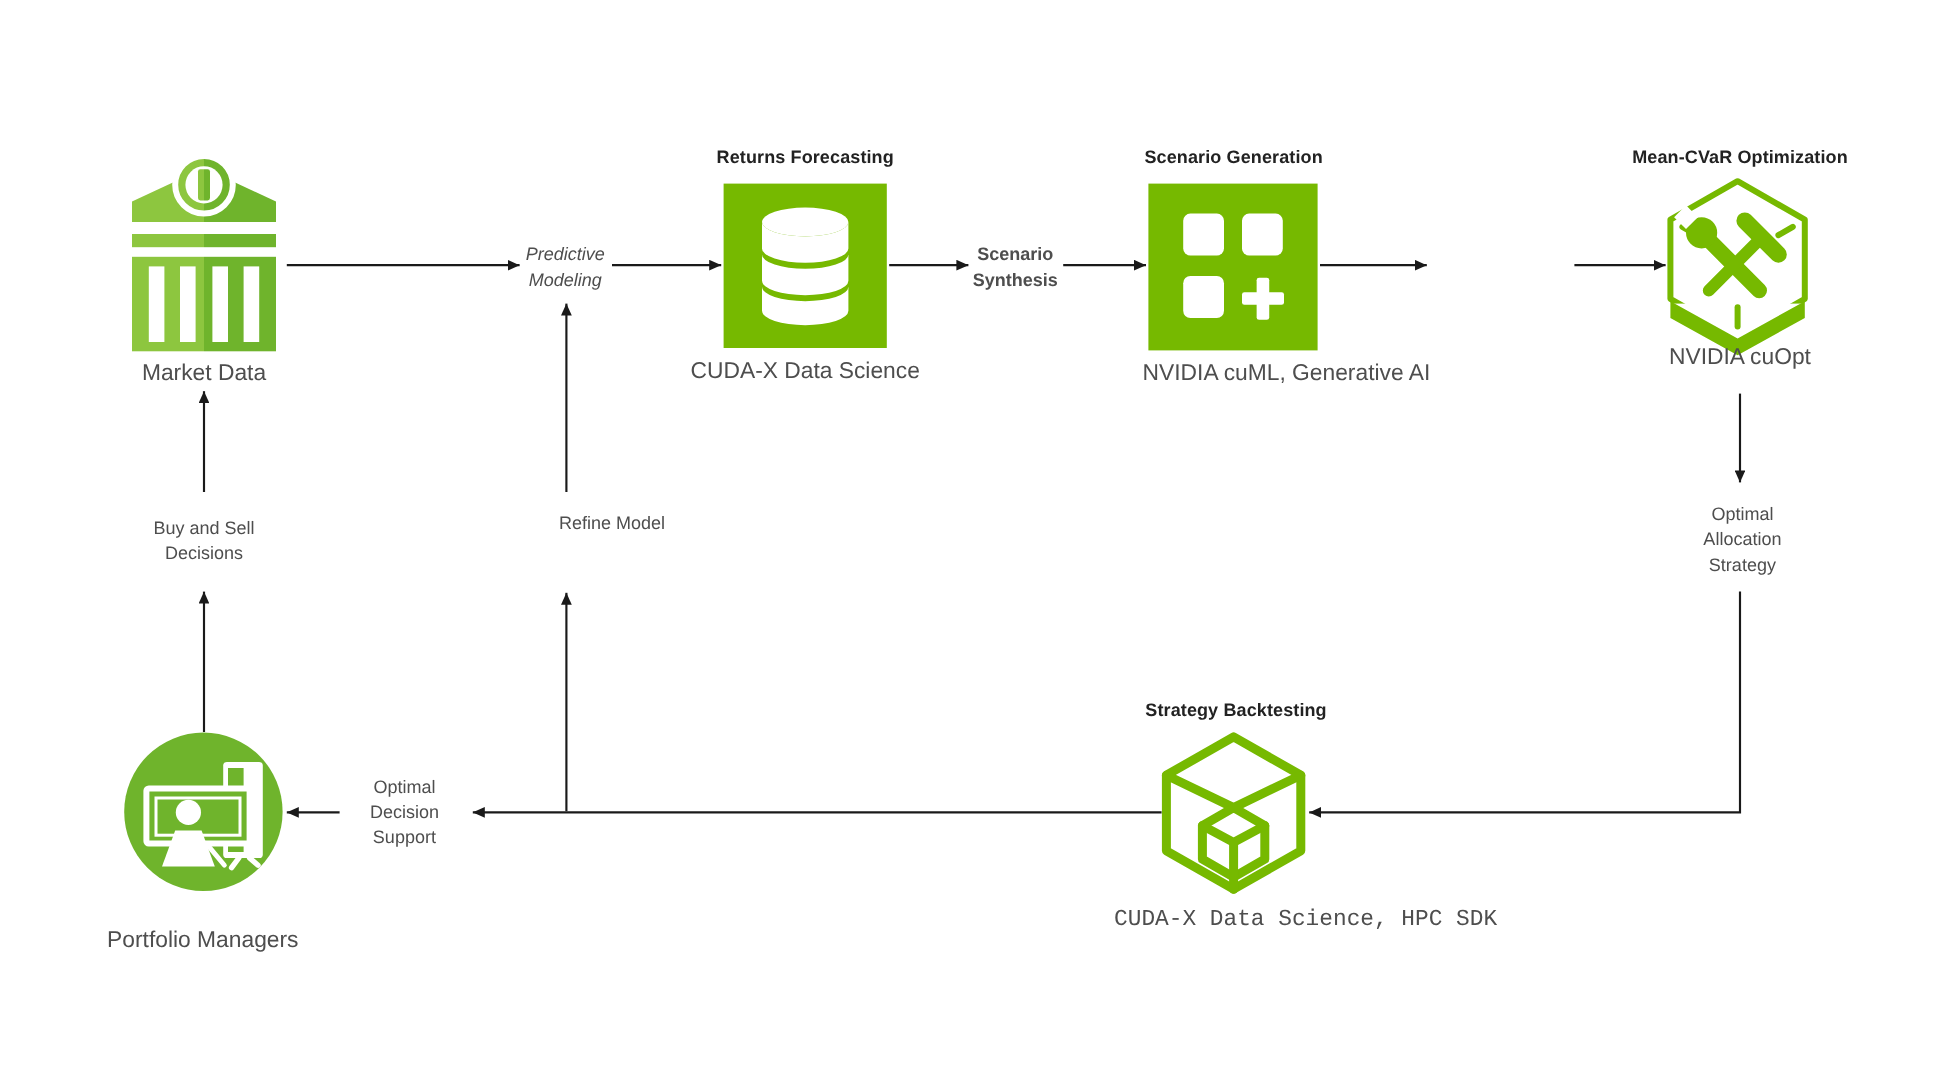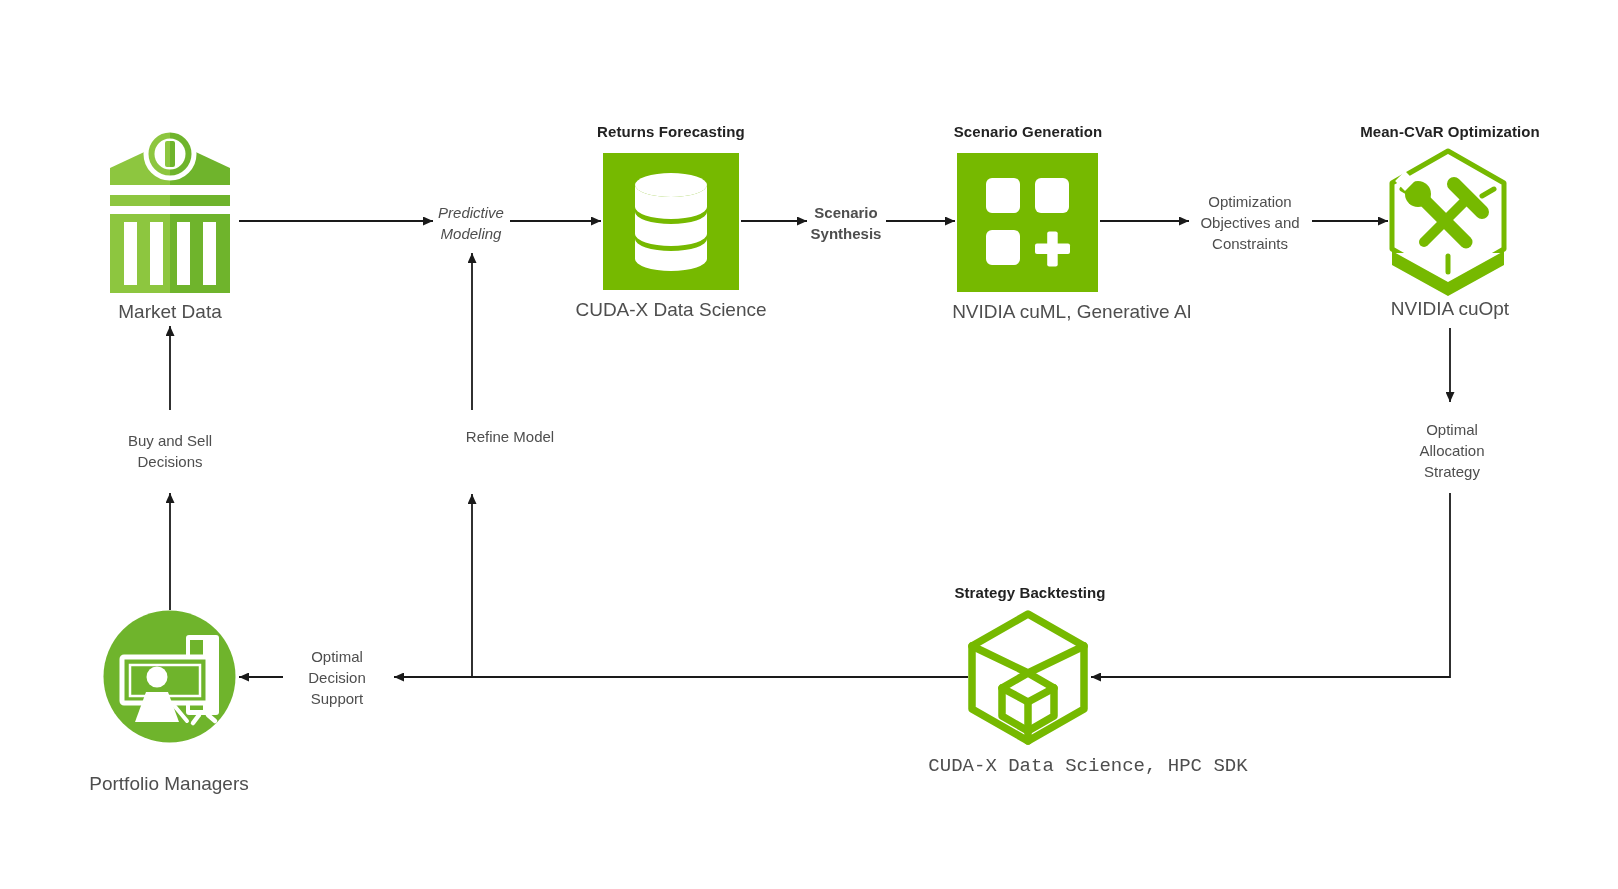--- a/index.html
+++ b/index.html
@@ -114,21 +114,21 @@
     </g>
     <polygon points="4,105 60,136 116,105 116,119 60,150 4,119" fill="#76B900"></polygon>
     <g>
       <line x1="34" y1="52" x2="78" y2="96" stroke="#76B900" stroke-width="13" stroke-linecap="round"></line>
       <circle cx="30" cy="48" r="13" fill="#76B900"></circle>
       <rect x="10" y="28" width="14" height="14" fill="#ffffff" transform="rotate(45 17 35)"></rect>
       <line x1="36" y1="96" x2="80" y2="52" stroke="#76B900" stroke-width="10" stroke-linecap="round"></line>
       <line x1="66" y1="38" x2="94" y2="66" stroke="#76B900" stroke-width="14" stroke-linecap="round"></line>
     </g>
   </svg>
-  <div class="node-label" style="left:1450px;top:309px;text-align:right;">NVIDIA cuOpt</div>
+  <div class="node-label" style="left:1450px;top:298px;text-align:right;">NVIDIA cuOpt</div>
 
   <div class="node-title" style="left:1030px;top:592px;">Strategy Backtesting</div>
   <svg class="icon" style="left:966px;top:610px;" width="124" height="135" viewBox="0 0 124 135">
     <g fill="none" stroke="#76B900" stroke-width="7.5" stroke-linejoin="round" stroke-linecap="round">
       <polygon points="62,4 118,36 118,99 62,131 6,99 6,36"></polygon>
       <path d="M6,36 L62,63 L118,36"></path>
       <polygon points="62,63 88,78 88,106 62,121 36,106 36,78"></polygon>
       <path d="M36,78 L62,92 L88,78"></path>
       <path d="M62,92 V131"></path>
     </g>
@@ -152,25 +152,20 @@
   <div class="node-label" style="left:169px;top:763px;margin-top:21px;">Portfolio Managers</div>
 
   <div class="flow-label" style="left:471px;top:223px;font-style:italic;">
     <span class="ln">Predictive</span>
     <span class="ln">Modeling</span>
   </div>
   <div class="flow-label" style="left:846px;top:223px;font-weight:bold;">
     <span class="ln">Scenario</span>
     <span class="ln">Synthesis</span>
   </div>
-  <div class="flow-label" style="left:1250px;top:222px;">
-    <span class="ln">Optimization</span>
-    <span class="ln">Objectives and</span>
-    <span class="ln">Constraints</span>
-  </div>
   <div class="flow-label" style="left:1452px;top:450px;">
     <span class="ln">Optimal</span>
     <span class="ln">Allocation</span>
     <span class="ln">Strategy</span>
   </div>
   <div class="flow-label" style="left:472px;top:436px;margin-left:38px;">
     <span class="ln">Refine Model</span>
   </div>
   <div class="flow-label" style="left:170px;top:451px;">
     <span class="ln">Buy and Sell</span>

